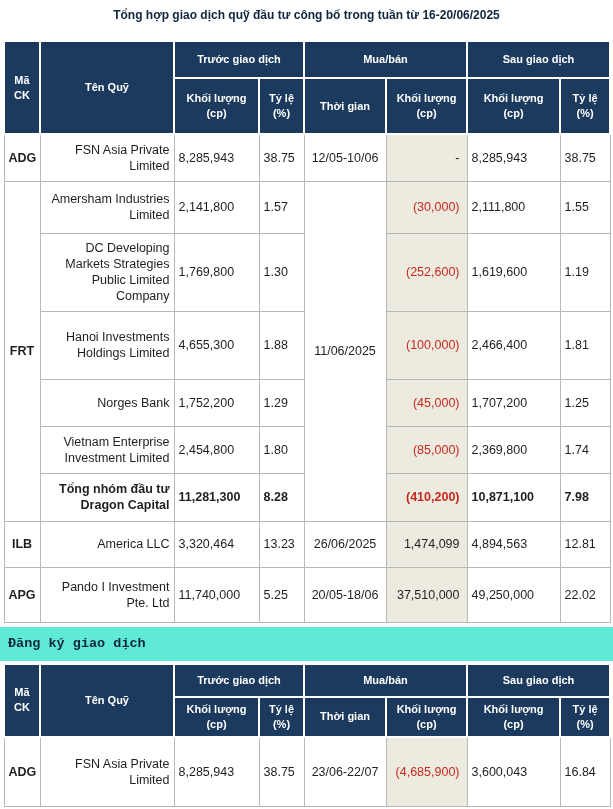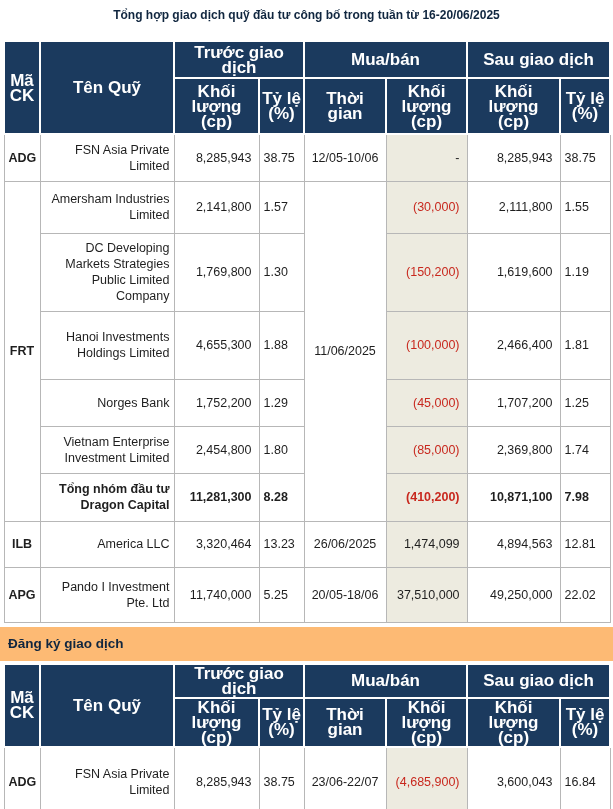--- a/index.html
+++ b/index.html
@@ -28,55 +28,56 @@
     width: 607px;
     margin-left: 3px;
   }
   table.t1 { margin-top: 13px; }
   table.t2 { margin-top: 2px; }
 
   th {
     background: #1b3a5e;
     color: #ffffff;
     font-weight: bold;
-    font-size: 17px;
+    font-size: 11px;
     text-align: center;
     vertical-align: middle;
     border: 2px solid #ffffff;
     white-space: pre-line;
     padding: 1px 2px;
     line-height: 15px;
   }
 
   td {
     border: 1px solid #b7b7b7;
     font-size: 12.5px;
     vertical-align: middle;
     padding: 2px 4px;
     line-height: 16px;
     background: #ffffff;
   }
 
   td.code   { text-align: center; font-weight: bold; }
   td.fund   { text-align: right; padding-right: 4px; }
-  td.volume { text-align: right; padding-right: 7px; }
+  td.volume { padding-right: 7px; }
   td.ratio  { text-align: left; padding-right: 8px; }
   td.time   { text-align: center; }
   td.trade  { background: #edebe0; text-align: right; padding-right: 7px; }
 
   tr.total-row td { font-weight: bold; }
 
   .neg { color: #c8281e; margin-top: 17px; }
 
   .section-bar {
     margin-top: 4px;
     height: 34px;
-    background: #fdba74;
+    background: #5eead4;
     display: flex;
     align-items: center;
+    font-family: Liberation Mono, monospace;
   }
   .section-bar .section-title {
     font-weight: bold;
     font-size: 13.5px;
     color: #10263f;
     padding-left: 8px;
   }
 </style>
 </head>
 <body>
@@ -138,21 +139,21 @@
       <td class="time" rowspan="6">11/06/2025</td>
       <td class="trade num neg">(30,000)</td>
       <td class="volume num">2,111,800</td>
       <td class="ratio">1.55</td>
     </tr>
 
     <tr style="height:78px">
       <td class="fund">DC Developing Markets Strategies Public Limited Company</td>
       <td class="volume num">1,769,800</td>
       <td class="ratio">1.30</td>
-      <td class="trade num neg">(150,200)</td>
+      <td class="trade num neg">(252,600)</td>
       <td class="volume num">1,619,600</td>
       <td class="ratio">1.19</td>
     </tr>
 
     <tr style="height:68px">
       <td class="fund">Hanoi Investments Holdings Limited</td>
       <td class="volume num">4,655,300</td>
       <td class="ratio">1.88</td>
       <td class="trade num neg">(100,000)</td>
       <td class="volume num">2,466,400</td>

